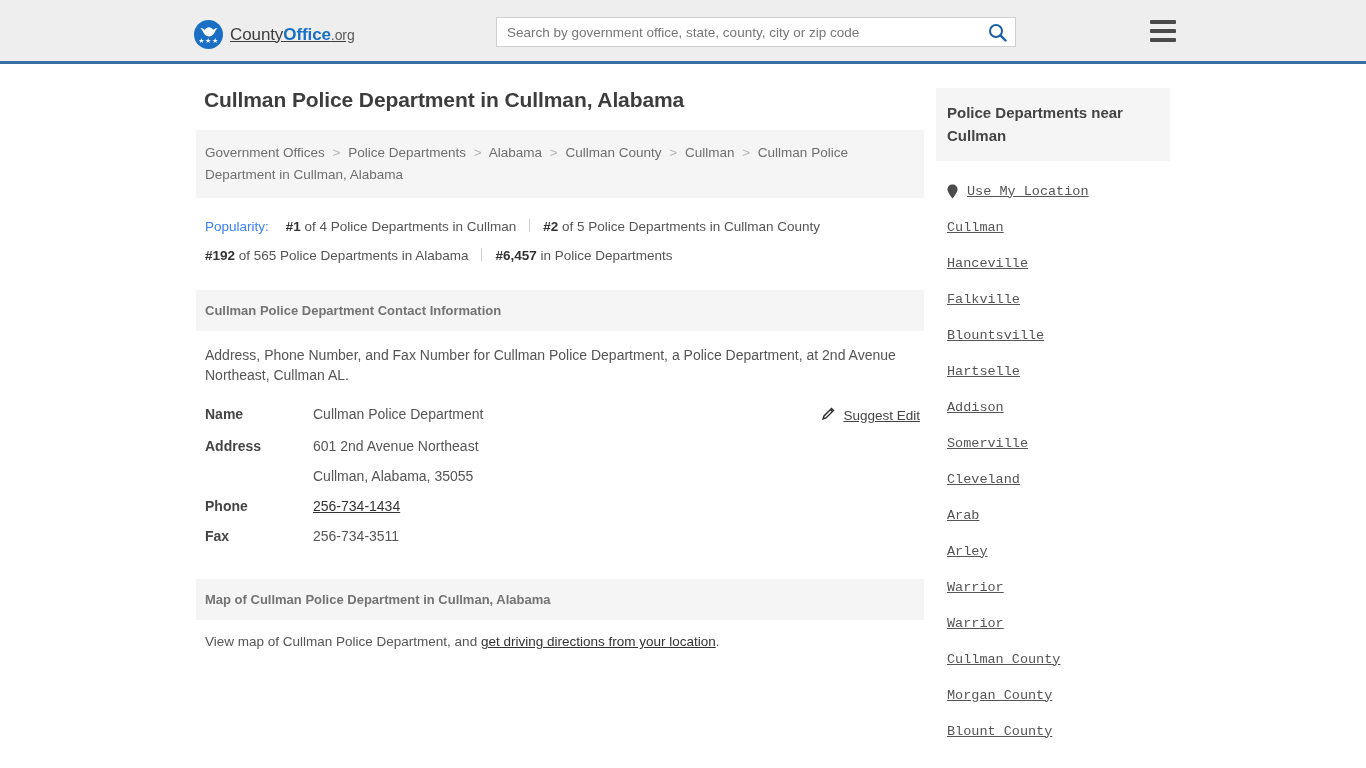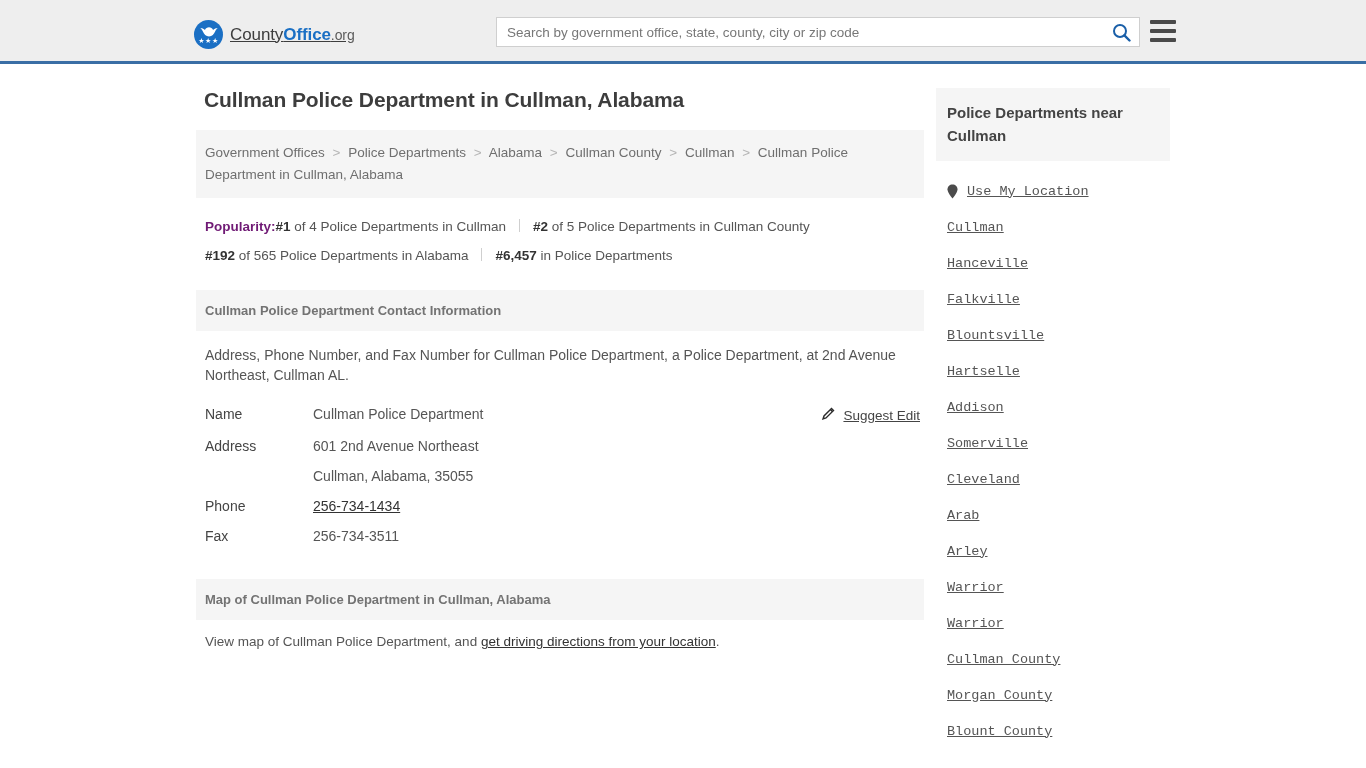--- a/index.html
+++ b/index.html
@@ -54,21 +54,21 @@
     white-space: nowrap;
     letter-spacing: -0.1px;
     text-decoration: underline;
   }
   .brand-text .b-office { color: #1a6fc4; font-weight: bold; }
   .brand-text .b-org { color: #5b5b5b; font-size: 14px; }
 
   .search-wrap {
     position: absolute;
     left: 496px; top: 17px;
-    width: 644px; height: 30px;
+    width: 520px; height: 30px;
     background: #ffffff;
     border: 1px solid #cfcfcf;
     display: flex;
     align-items: center;
   }
   .search-input {
     flex: 1;
     border: 0;
     outline: none;
     background: transparent;
@@ -136,21 +136,21 @@
   }
   .breadcrumb .sep { color: #b5b5b5; margin: 0 4px; }
   .breadcrumb .current { color: #6f6f6f; }
 
   .popularity {
     padding: 14px 10px 6px 9px;
     font-size: 13.5px;
     color: #555;
     line-height: 29px;
   }
-  .popularity .label { font-weight: bold; color: #701a75; margin-right: 0; }
+  .popularity .label { font-weight: normal; color: #3b82f6; margin-right: 17px; }
   .pop-item { white-space: nowrap; }
   .pop-item b { color: #333; font-weight: bold; }
   .pop-divider {
     display: inline-block;
     border-left: 1px solid #cfcfcf;
     height: 13px;
     margin: 0 13px -1px 13px;
   }
 
   .section-head {
@@ -175,21 +175,21 @@
     border-collapse: collapse;
     width: 715px;
   }
   table.details td {
     font-size: 14px;
     color: #555;
     padding: 7px 0;
     vertical-align: top;
   }
   table.details td.key {
-    font-weight: normal;
+    font-weight: bold;
     color: #444;
     width: 108px;
   }
   table.details td.val { width: 500px; }
   table.details td.act { text-align: right; white-space: nowrap; }
   a.plain-link { color: #333; text-decoration: underline; }
   a.suggest {
     color: #444;
     text-decoration: underline;
     font-size: 13.5px;

